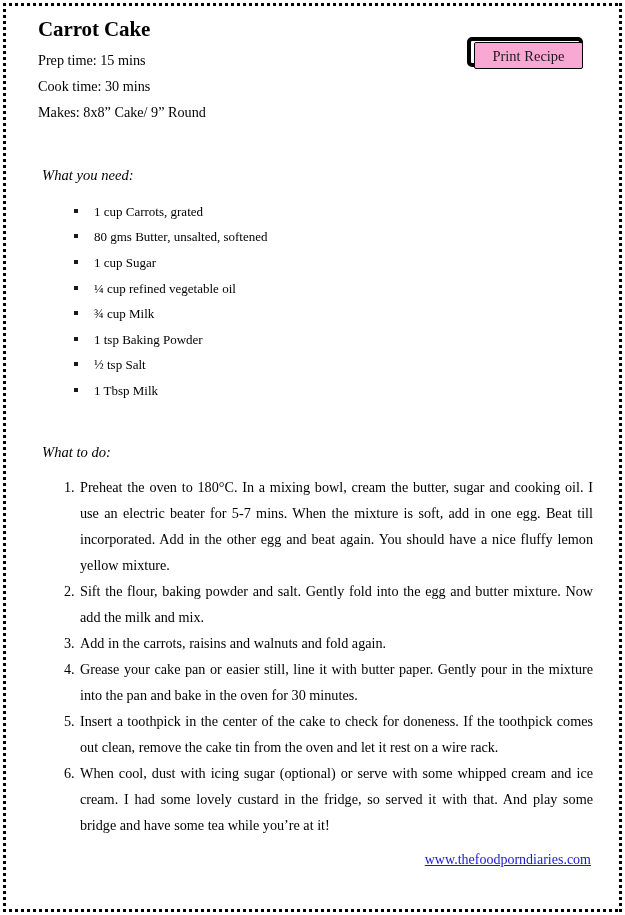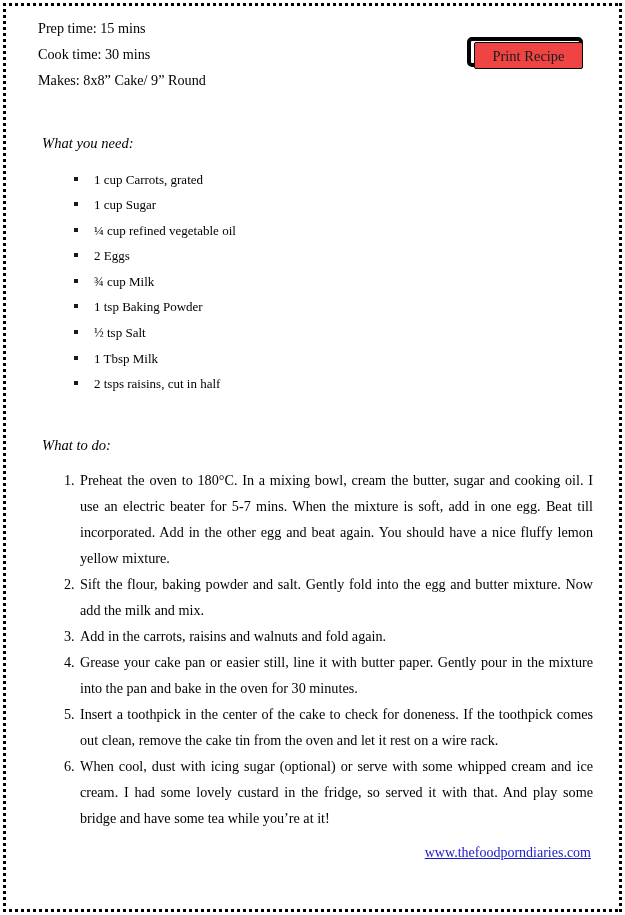--- a/index.html
+++ b/index.html
@@ -101,21 +101,21 @@
   }
 
   .print-btn {
     position: absolute;
     left: 7px;
     top: 5px;
     width: 109px;
     height: 27px;
     border: 1.5px solid #000000;
     border-radius: 2px;
-    background: #ef4444;
+    background: #f9a8d4;
     font-family: "Liberation Serif", "DejaVu Serif", serif;
     font-size: 14.5px;
     color: #1a1a1a;
     line-height: 24px;
     text-align: center;
     cursor: pointer;
     padding: 0;
   }
 
   
@@ -210,20 +210,21 @@
 <body>
 
 <div class="page">
 
   <div class="page-border"></div>
 
   <div class="content">
 
     <div class="header-row">
 
+      <h1 class="recipe-title">Carrot Cake</h1>
 
       <p class="meta-line">Prep time: 15 mins</p>
 
       <p class="meta-line">Cook time: 30 mins</p>
 
       <p class="meta-line">Makes: 8x8” Cake/ 9” Round</p>
 
       <div class="print-btn-wrap">
         <div class="print-btn-shadow"></div>
         <button class="print-btn">Print Recipe</button>
@@ -236,49 +237,45 @@
 
     <div class="gap-after-need"></div>
 
     <ul class="ingredients">
       <li class="ingredient-item">
         <span class="bullet"></span>
         <span>1 cup Carrots, grated</span>
       </li>
       <li class="ingredient-item">
         <span class="bullet"></span>
+        <span>80 gms Butter, unsalted, softened</span>
+      </li>
+      <li class="ingredient-item">
+        <span class="bullet"></span>
         <span>1 cup Sugar</span>
       </li>
       <li class="ingredient-item">
         <span class="bullet"></span>
         <span>¼ cup refined vegetable oil</span>
       </li>
       <li class="ingredient-item">
         <span class="bullet"></span>
-        <span>2 Eggs</span>
-      </li>
-      <li class="ingredient-item">
-        <span class="bullet"></span>
         <span>¾ cup Milk</span>
       </li>
       <li class="ingredient-item">
         <span class="bullet"></span>
         <span>1 tsp Baking Powder</span>
       </li>
       <li class="ingredient-item">
         <span class="bullet"></span>
         <span>½ tsp Salt</span>
       </li>
       <li class="ingredient-item">
         <span class="bullet"></span>
         <span>1 Tbsp Milk</span>
-      </li>
-      <li class="ingredient-item">
-        <span class="bullet"></span>
-        <span>2 tsps raisins, cut in half</span>
       </li>
     </ul>
 
     <div class="gap-before-todo"></div>
 
     <div class="section-heading">What to do:</div>
 
     <div class="gap-after-todo"></div>
 
     <ol class="steps">

